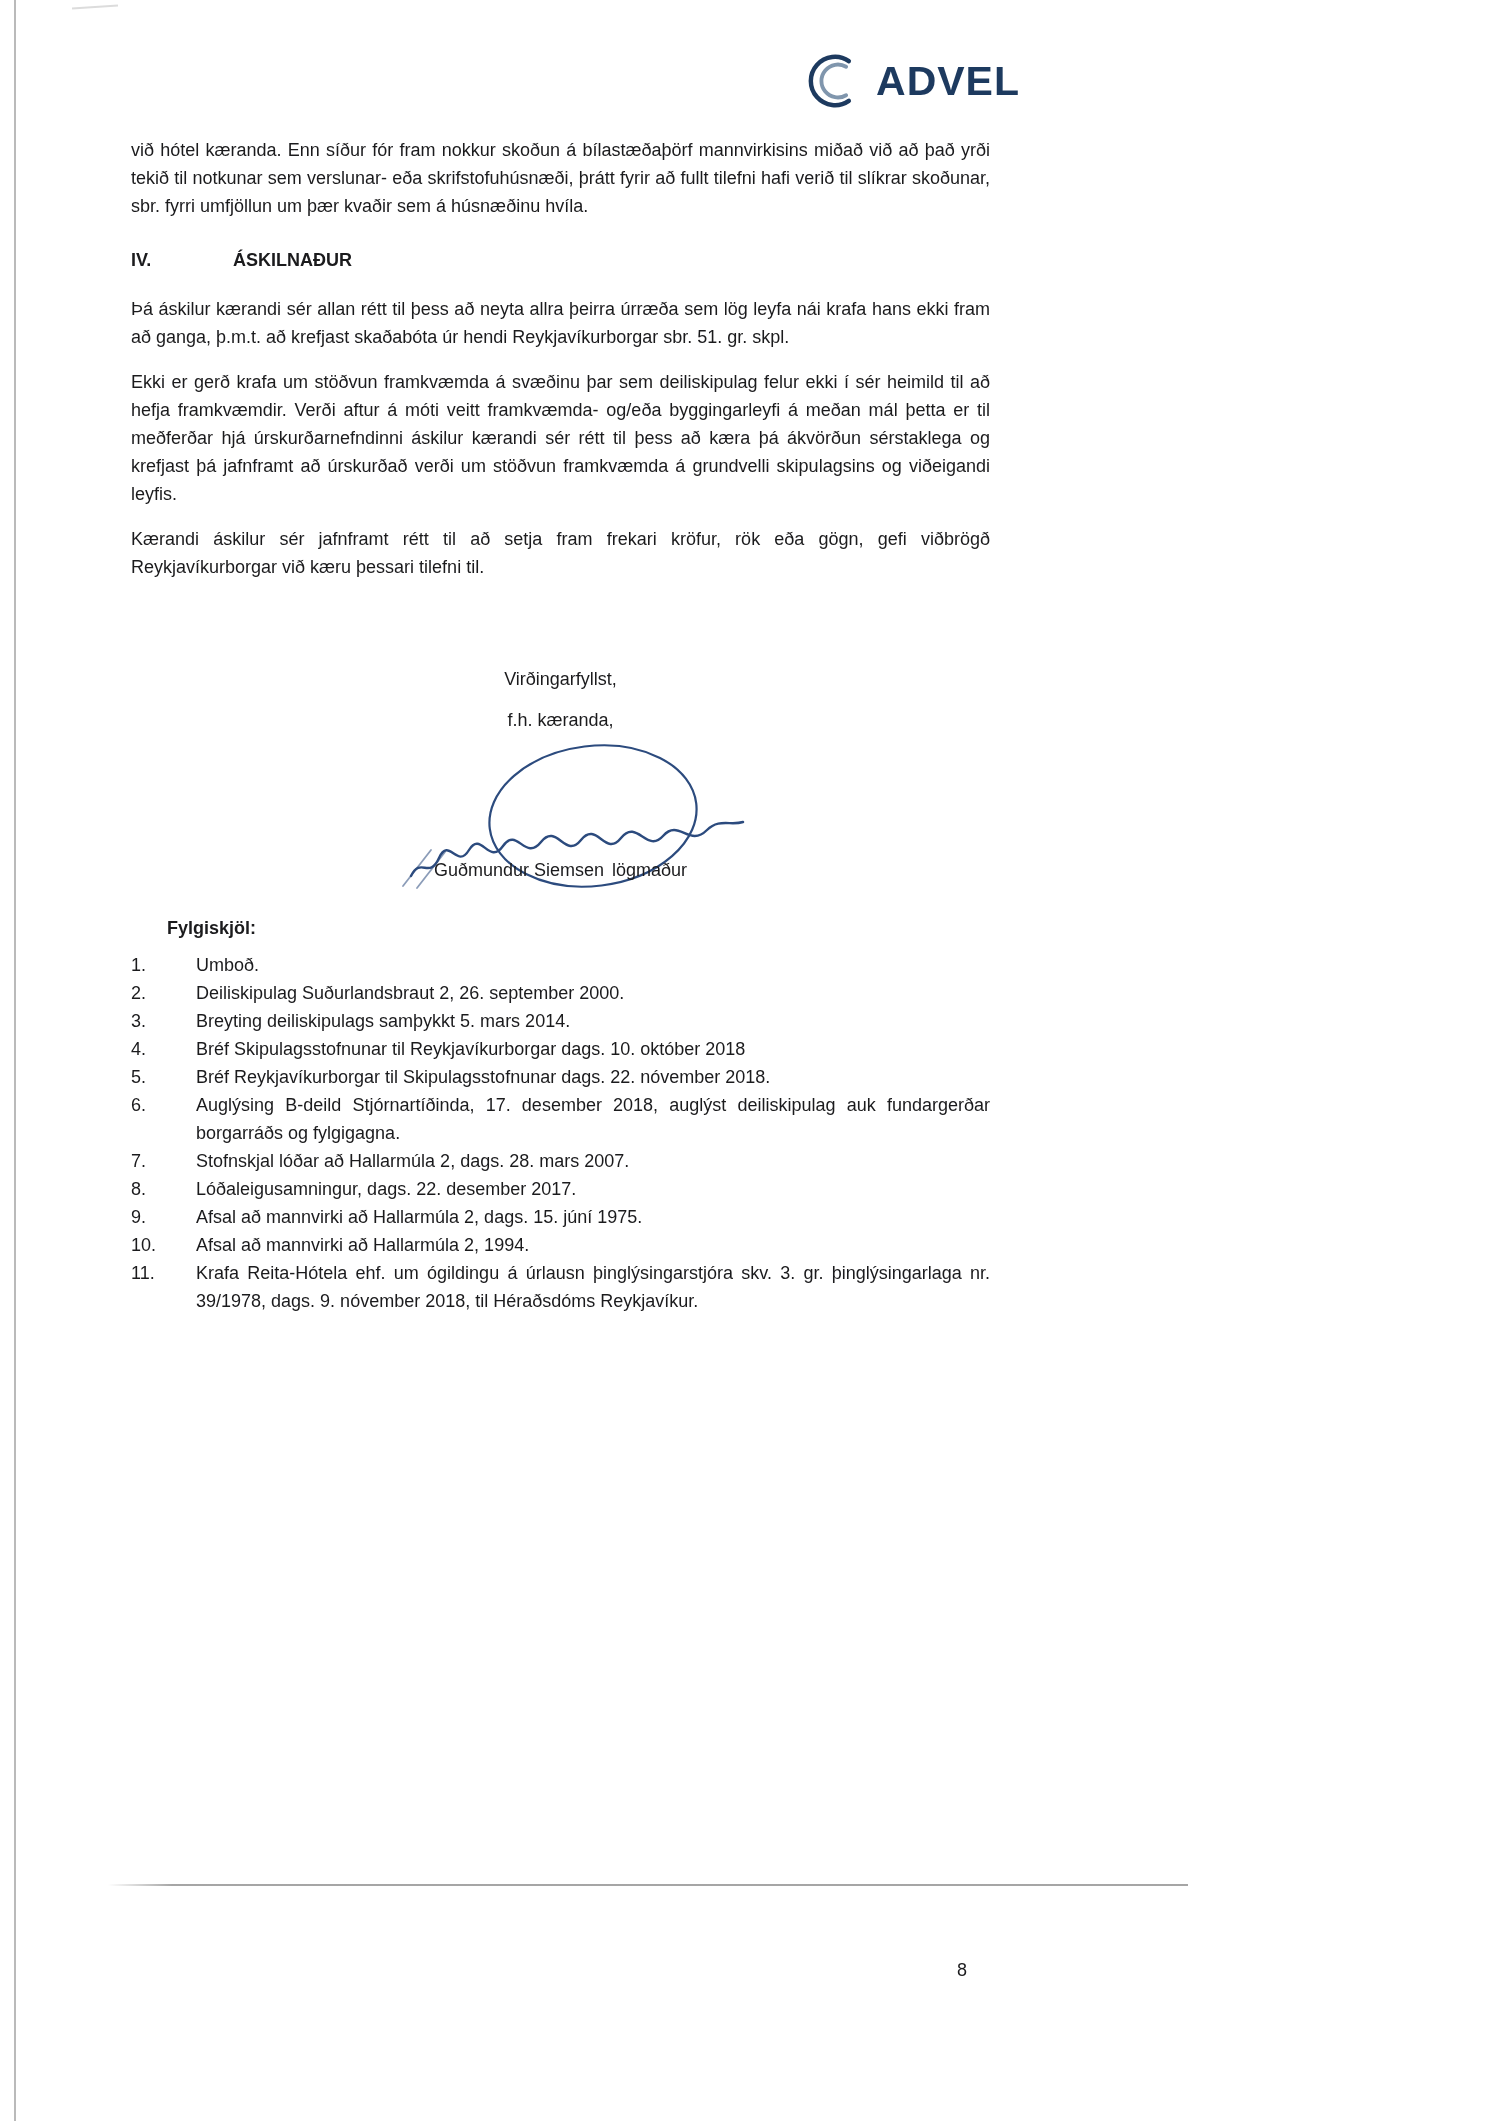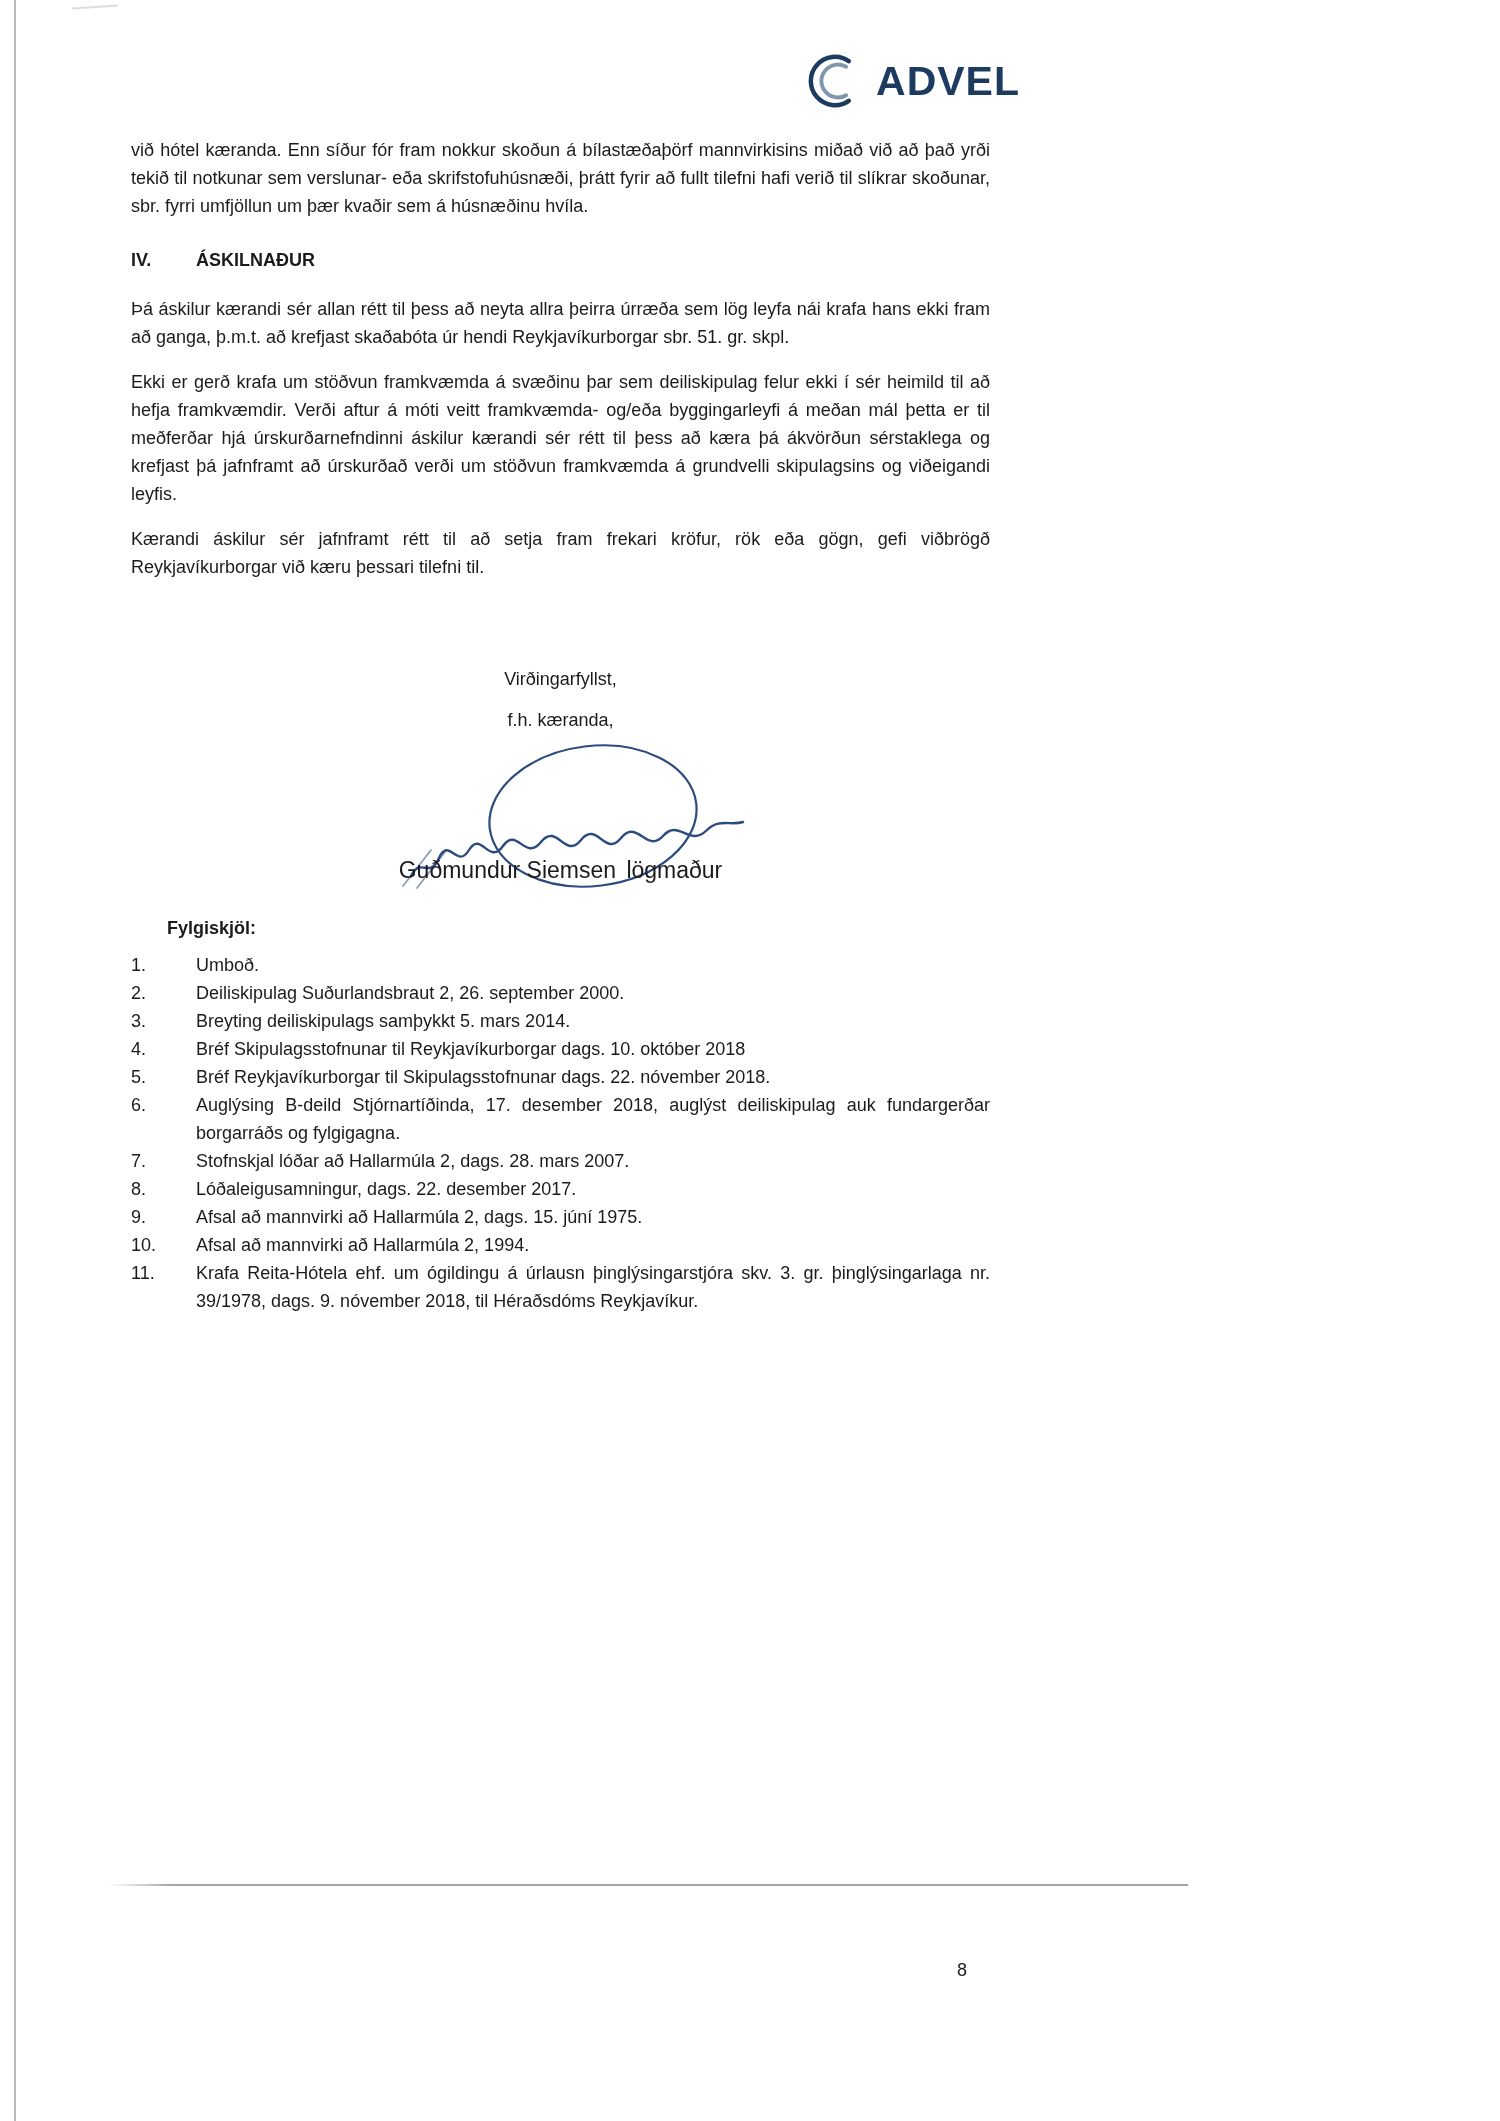--- a/index.html
+++ b/index.html
@@ -36,29 +36,30 @@
   }
   
   .content {
     position: absolute; left: 131px; top: 136px; width: 859px;
     font-size: 18px; line-height: 28px; text-align: justify;
   }
   .para { margin: 0 0 17px 0; }
   .section-head {
     display: flex; font-weight: 700; margin: 26px 0 21px 0;
     text-align: left;
+    gap: 37px;
   }
   .sec-num { width: 65px; flex: none; }
   .closing { margin-top: 84px; text-align: center; }
   .closing .line2 { margin-top: 13px; }
   .sig-block { position: relative; margin-top: 4px; }
   .sig-svg { display: block; margin-left: 270px; }
   .sig-name {
     position: relative; margin-top: -52px; text-align: center;
-    font-size: 23px;
+    font-size: 18px;
   }
   .sig-title { margin-left: 0.45em; }
   .attachments { margin-top: 30px; text-align: left; }
   .att-head { font-weight: 700; margin-bottom: 9px; margin-left: 36px; }
   .att-row { display: flex; }
   .att-row .num { width: 65px; flex: none; }
   .att-row .txt { flex: 1; text-align: justify; }
   
   .footer-rule {
     position: absolute; left: 108px; top: 1884px; width: 1284px; height: 2px;

